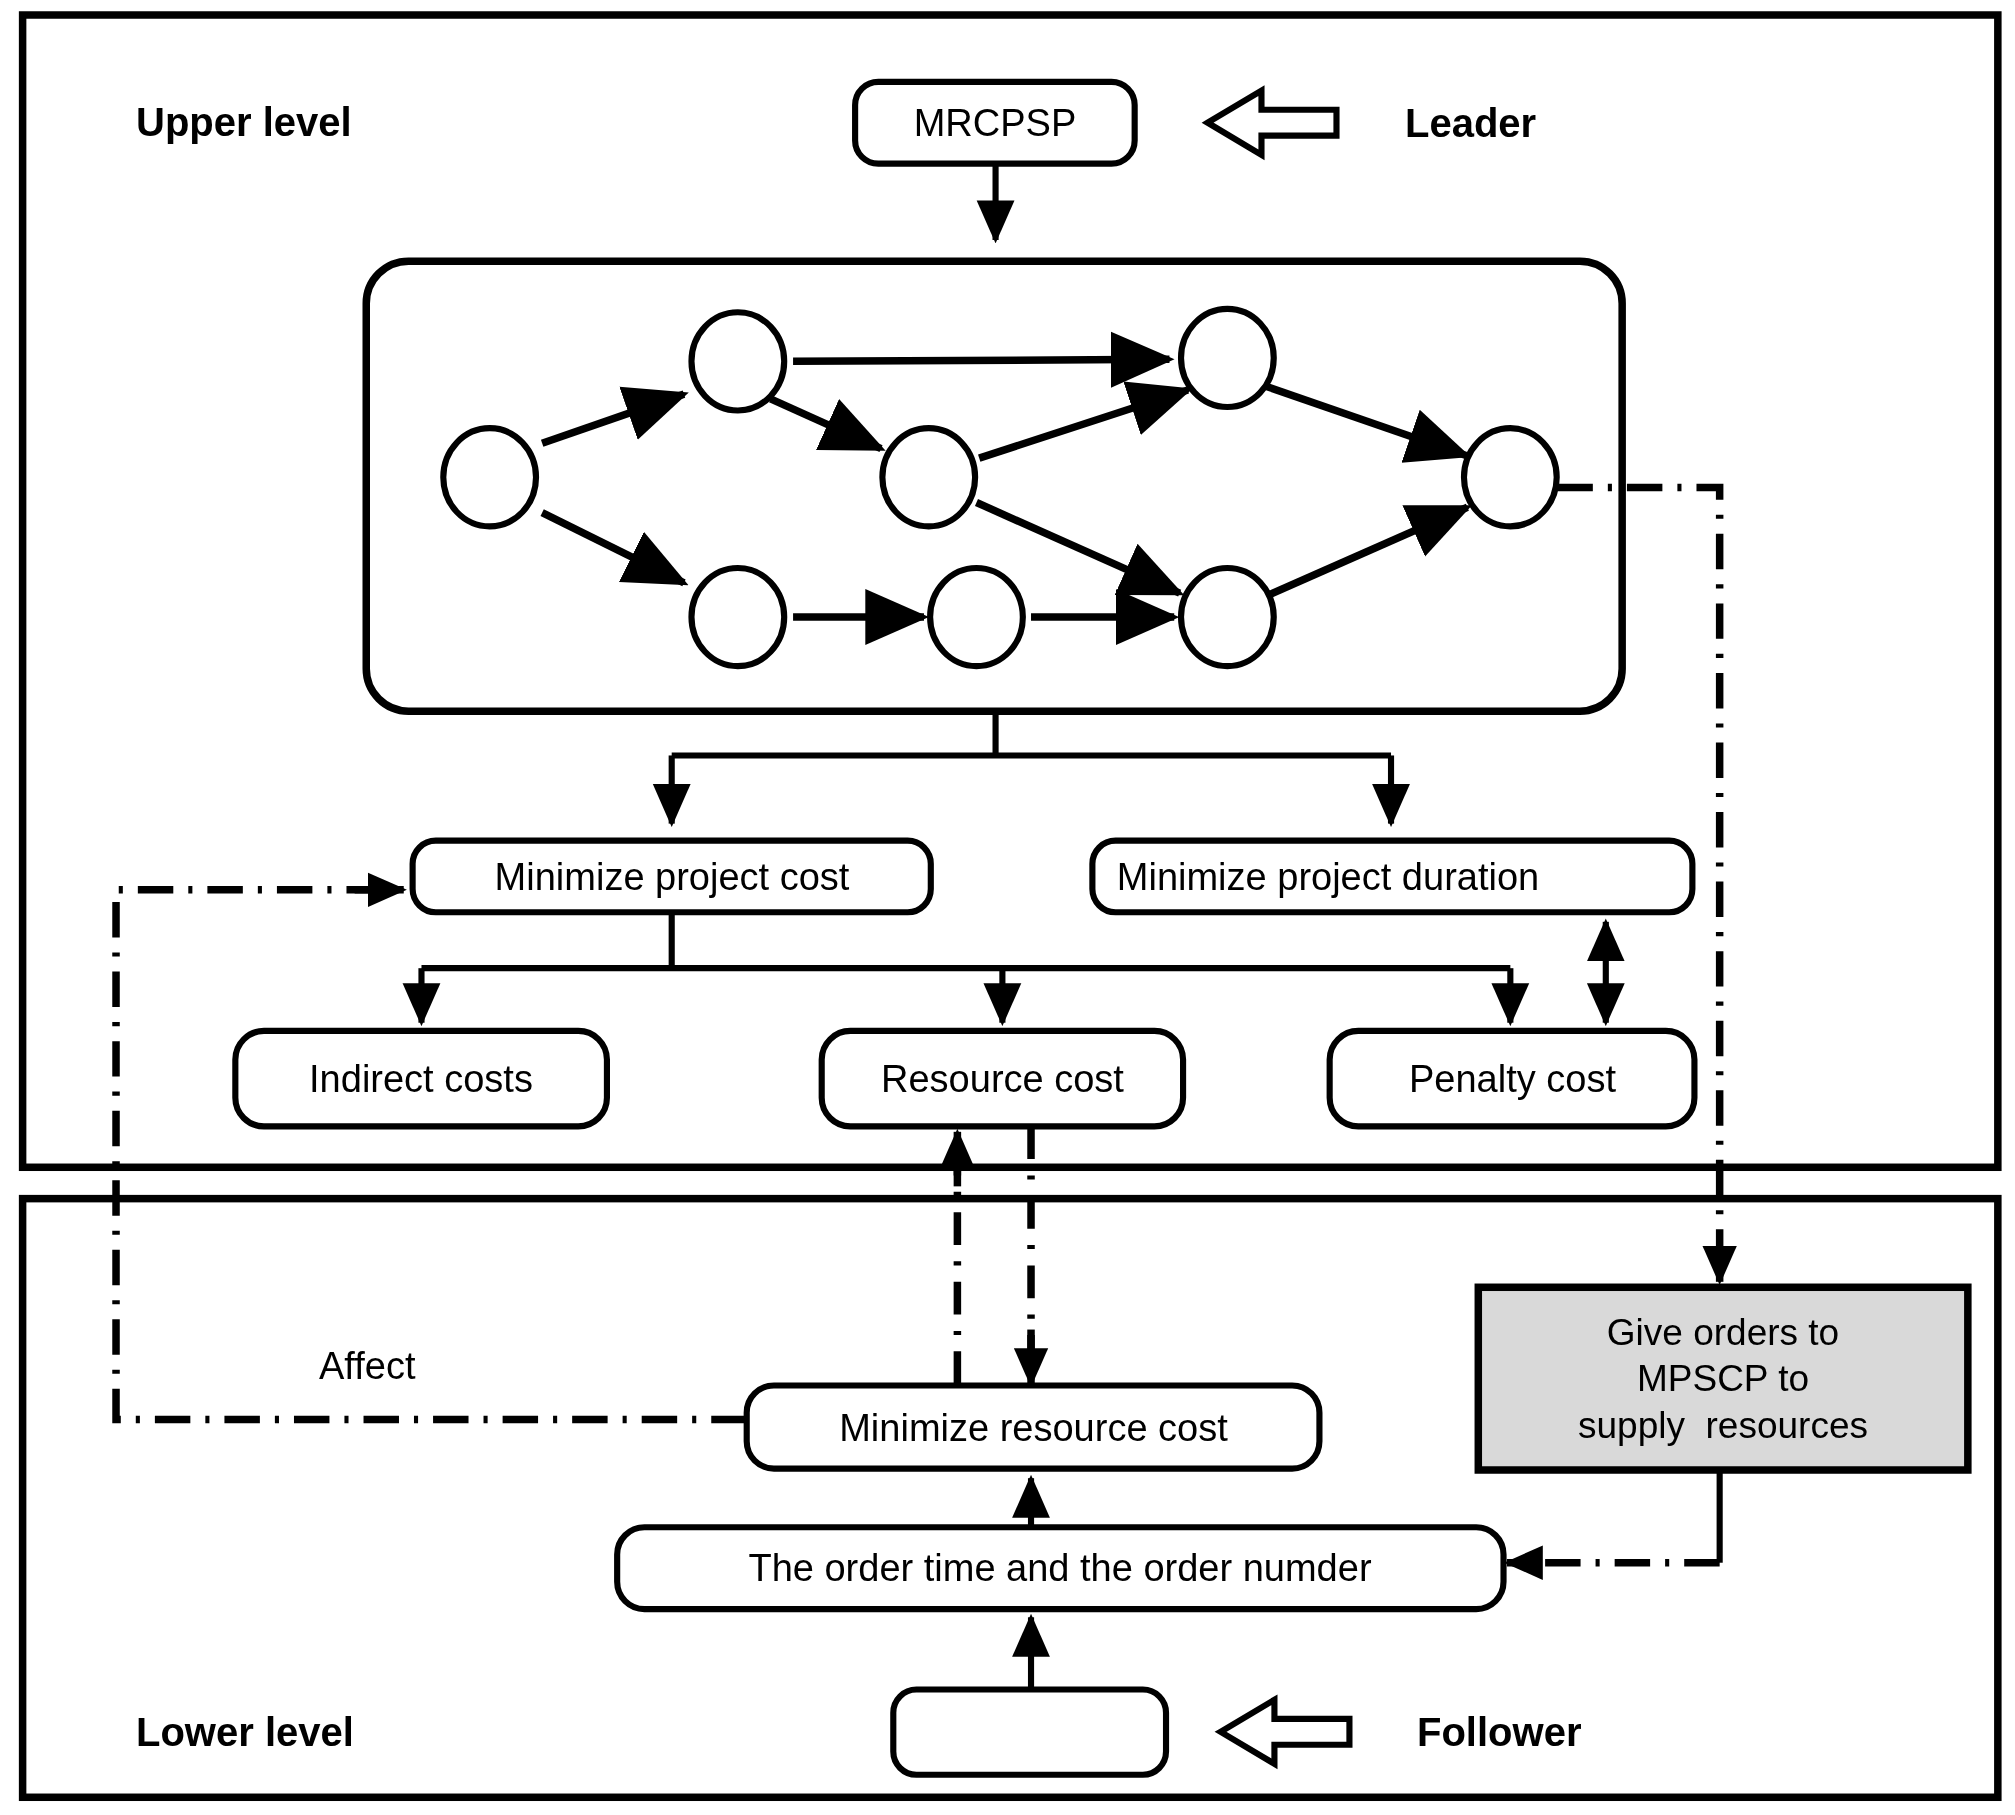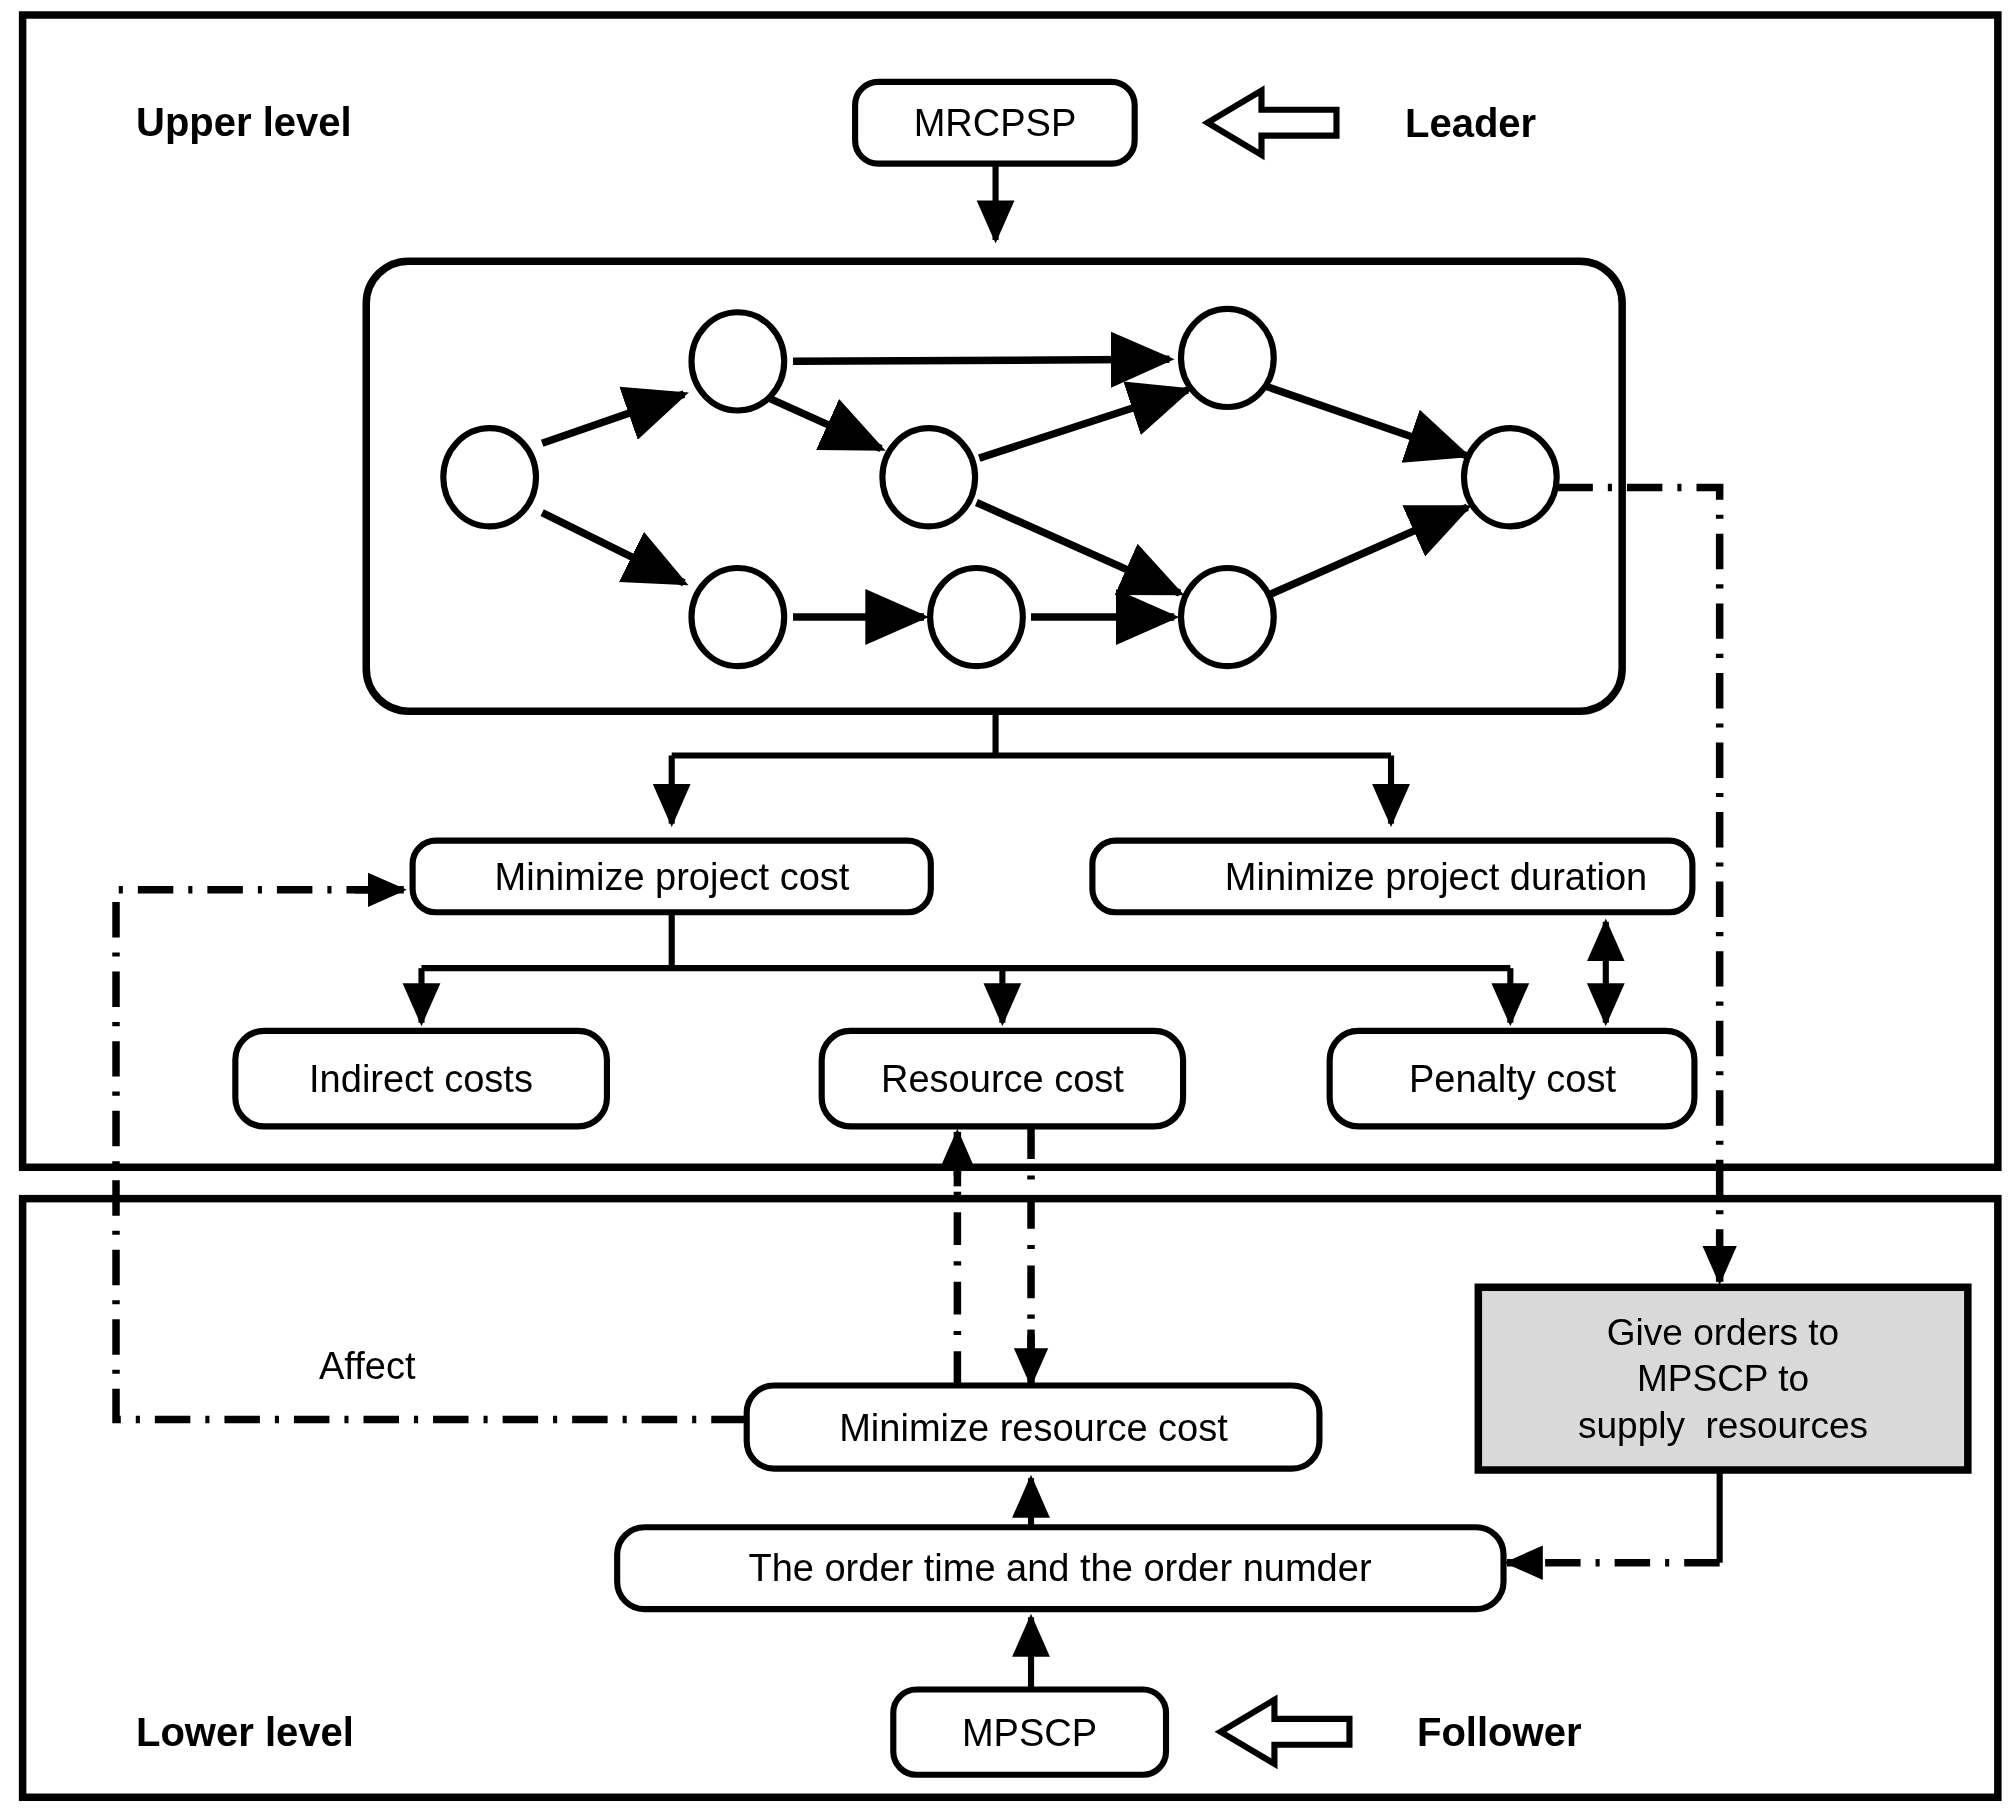--- a/index.html
+++ b/index.html
@@ -126,24 +126,23 @@
     <path d="M 1790 2540 L 1869 2493 L 1869 2521 L 1979 2521 L 1979 2559 L 1869 2559 L 1869 2587 Z" fill="#fff" stroke="#000" stroke-width="9" stroke-linejoin="miter"></path>
   </svg>
 
   <div class="lbl bold" data-bind="diagram.title_levels.upper" style="left:136px;top:102px;font-size:40px;text-align:center;">Upper level</div>
   <div class="lbl bold" data-bind="diagram.title_levels.lower" style="left:136px;top:1712px;font-size:40px;">Lower level</div>
 
   <div class="lbl bold" data-bind="diagram.roles.leader" style="left:1405px;top:103px;font-size:40px;">Leader</div>
   <div class="lbl bold" data-bind="diagram.roles.follower" style="left:1417px;top:1712px;font-size:40px;">Follower</div>
 
   <div class="lbl ctr" data-bind="diagram.upper_level.problem_box" style="left:855px;top:82px;width:280px;height:82px;font-size:38px;">MRCPSP</div>
-  <div class="lbl ctr" data-bind="diagram.lower_level.problem_box" style="left:893px;top:1690px;width:273px;height:85px;font-size:38px;">MPSCP</div>
 
   <div class="lbl ctr" data-bind="diagram.upper_level.objectives.0" style="left:413px;top:841px;width:518px;height:72px;font-size:38px;">Minimize project cost</div>
-  <div class="lbl ctr" data-bind="diagram.upper_level.objectives.1" style="left:1136px;top:841px;width:600px;height:72px;font-size:38px;">Minimize project duration</div>
+  <div class="lbl ctr" data-bind="diagram.upper_level.objectives.1" style="left:1028px;top:841px;width:600px;height:72px;font-size:38px;">Minimize project duration</div>
 
   <div class="lbl ctr" data-bind="diagram.upper_level.cost_components.0" style="left:235px;top:1031px;width:372px;height:95px;font-size:38px;">Indirect costs</div>
   <div class="lbl ctr" data-bind="diagram.upper_level.cost_components.2" style="left:1330px;top:1031px;width:365px;height:95px;font-size:38px;">Penalty cost</div>
   <div class="lbl ctr" data-bind="diagram.upper_level.cost_components.1" style="left:822px;top:1031px;width:361px;height:95px;font-size:38px;">Resource cost</div>
 
   <div class="lbl" data-bind="diagram.lower_level.relation_label" style="left:319px;top:1347px;font-size:38px;">Affect</div>
   <div class="lbl ctr" data-bind="diagram.lower_level.objective" style="left:747px;top:1386px;width:573px;height:83px;font-size:38px;">Minimize resource cost</div>
   <div class="lbl ctr" data-bind="diagram.lower_level.decision" style="left:617px;top:1527px;width:886px;height:82px;font-size:38px;">The order time and the order numder</div>
 
   <div class="lbl" style="left:1478px;top:1287px;width:490px;height:183px;display:flex;flex-direction:column;

